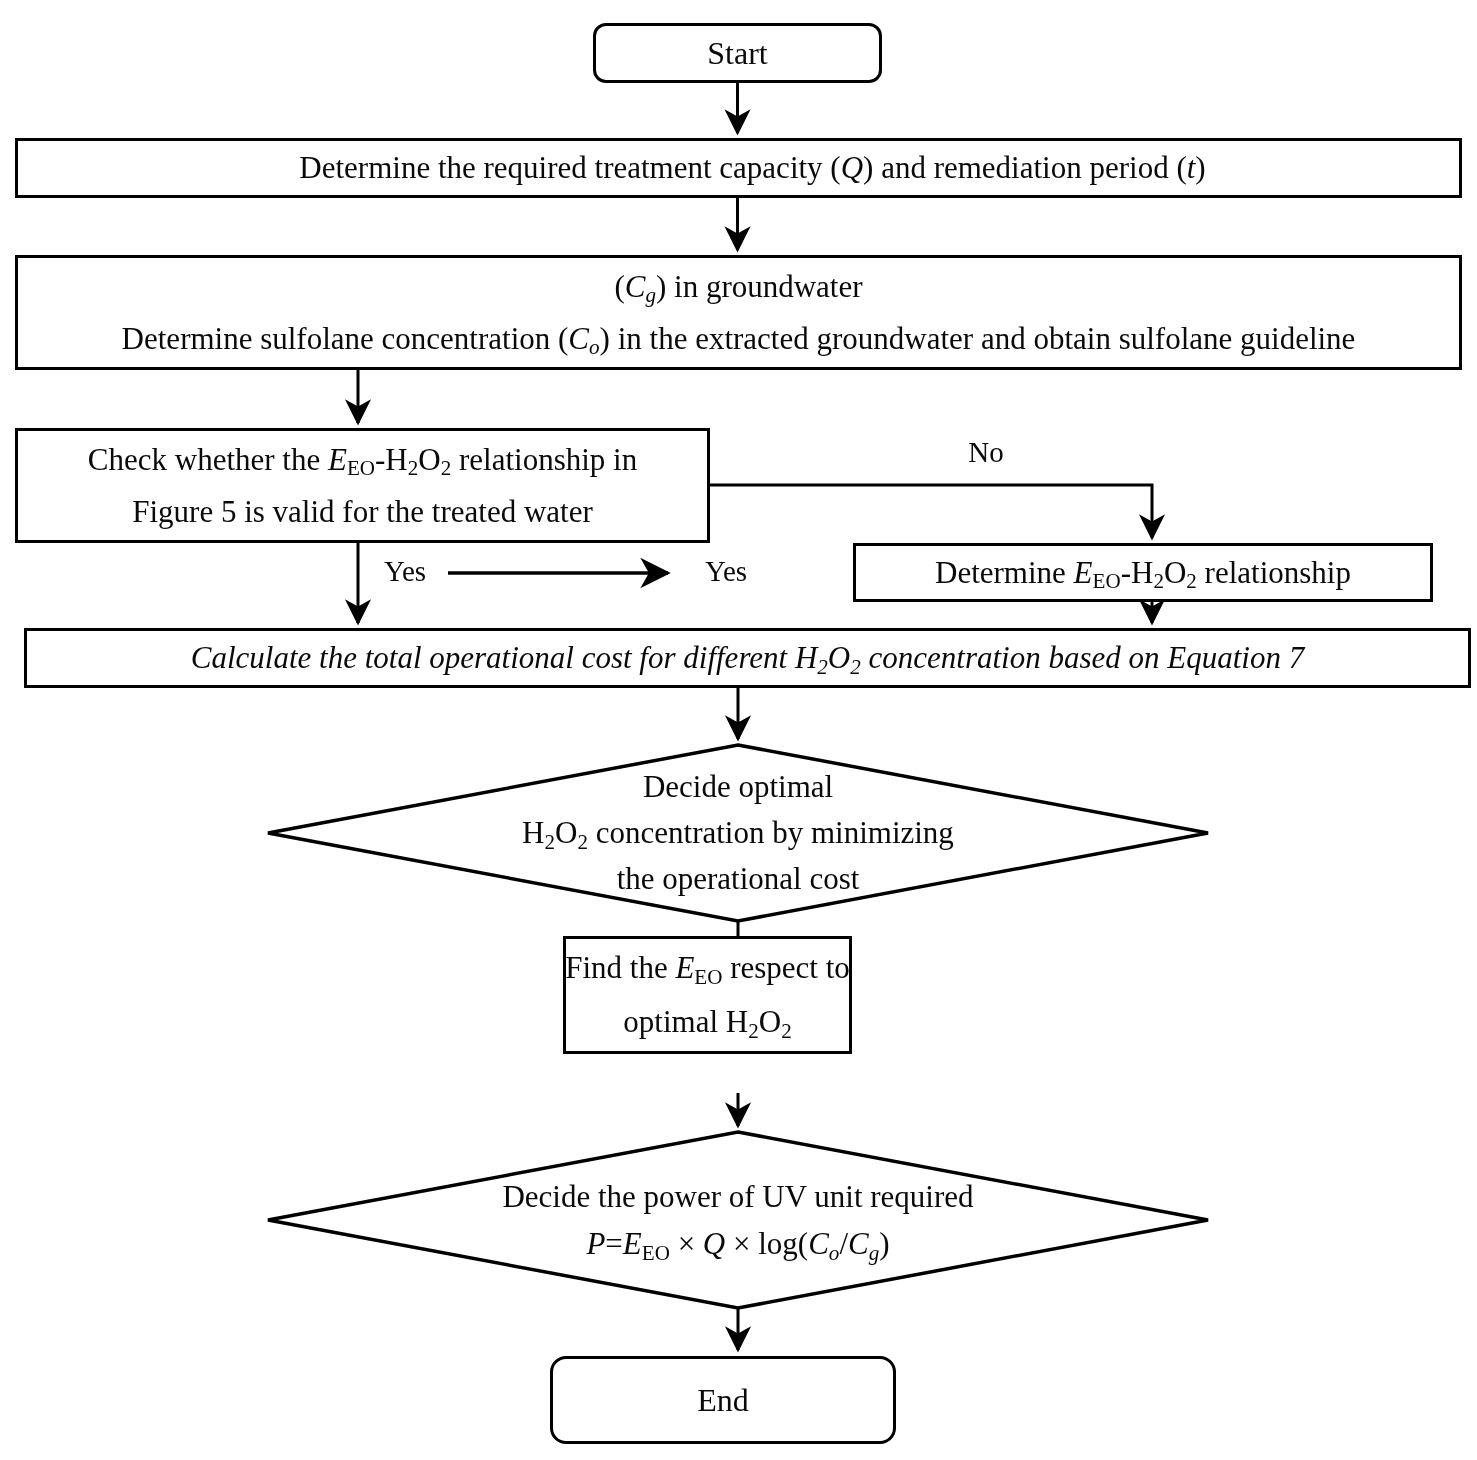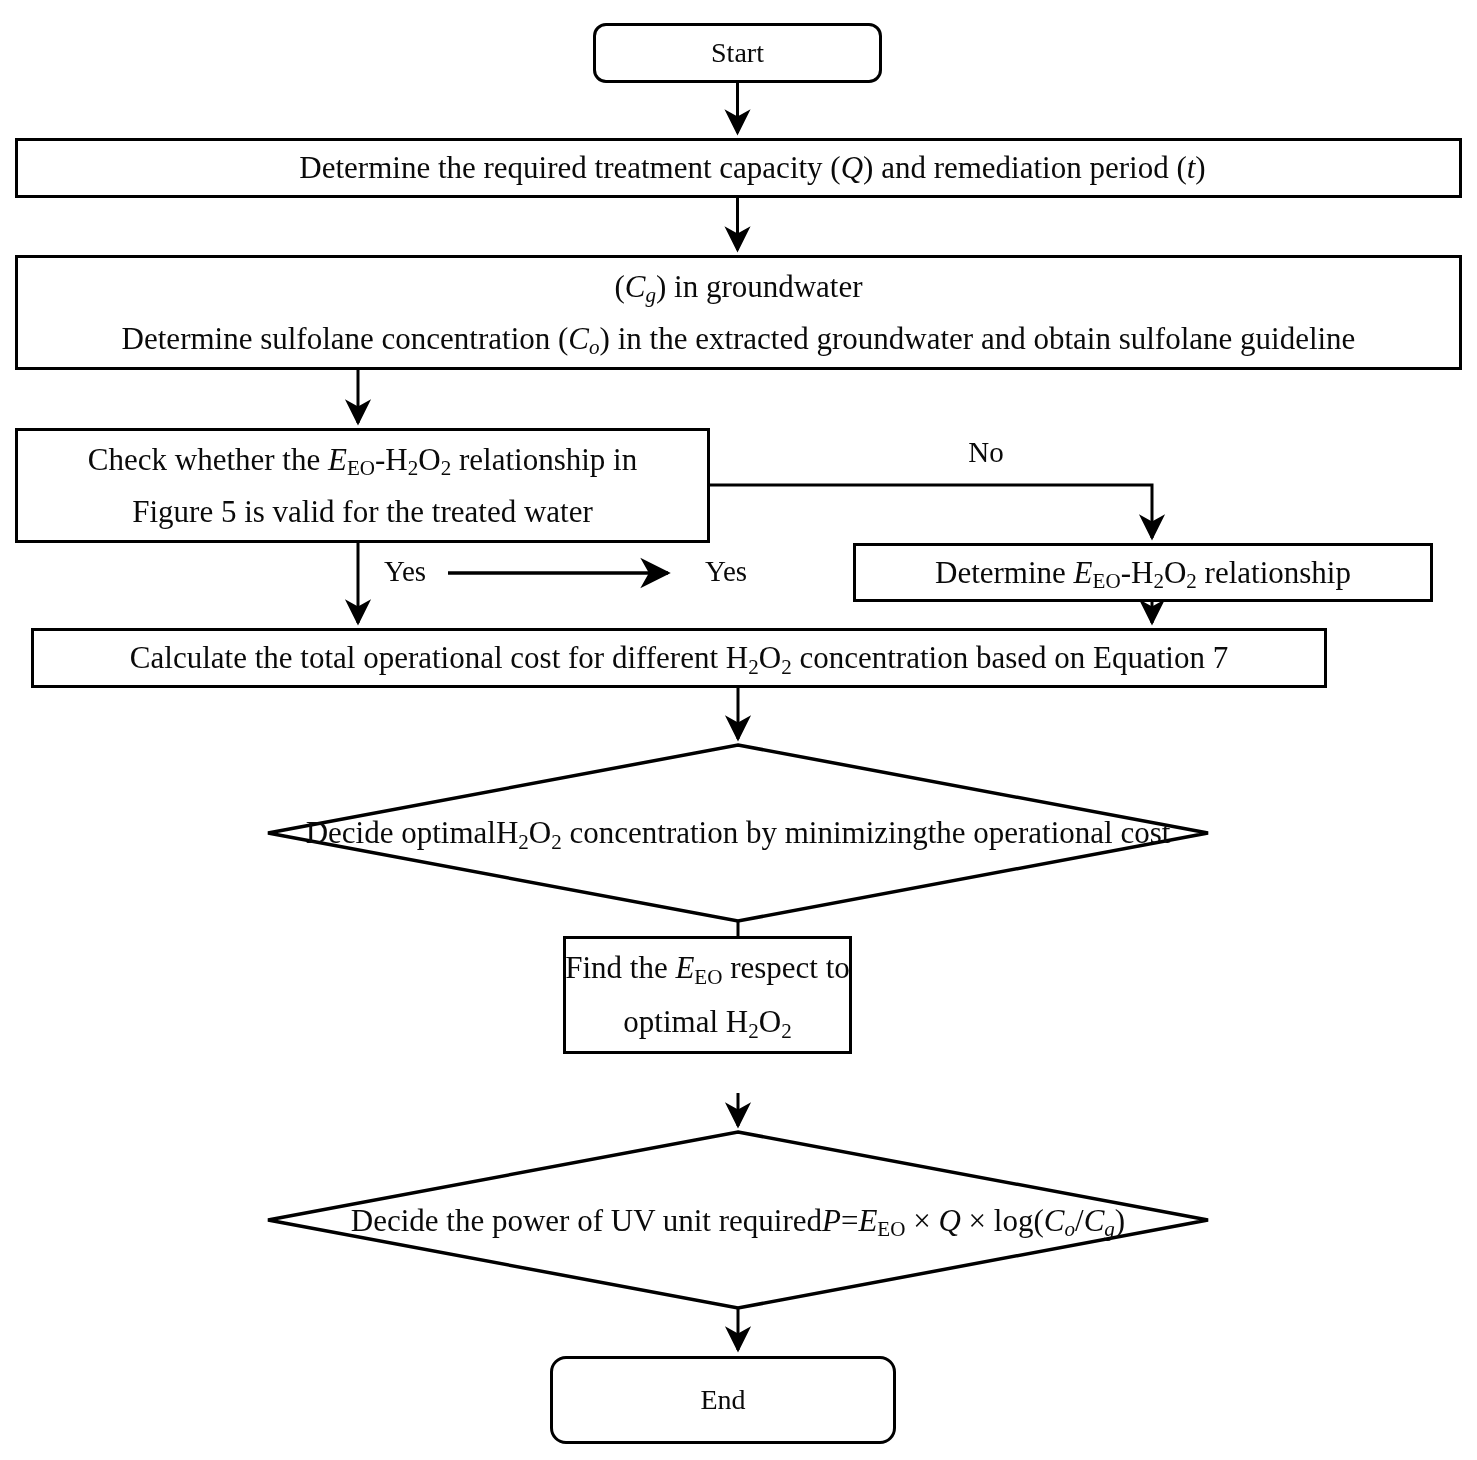--- a/index.html
+++ b/index.html
@@ -6,24 +6,24 @@
   .canvas{
     position:relative;width:1477px;height:1460px;background:#ffffff;
     font-family:"Liberation Serif","DejaVu Serif",serif;color:#0a0a0a;overflow:hidden;
   }
   svg.wires{position:absolute;left:0;top:0;width:1477px;height:1460px;}
   .node{
     position:absolute;background:#ffffff;border:3.5px solid #000;box-sizing:border-box;
     display:flex;flex-direction:column;align-items:center;justify-content:center;
     text-align:center;font-size:31px;line-height:52px;
   }
-  .terminator{border-radius:13px;font-size:28px;}
+  .terminator{border-radius:13px;font-size:32px;}
   .tline{white-space:nowrap;}
   .dtext{
-    position:absolute;display:flex;align-items:center;justify-content:center;
+    position:absolute;display:flex;flex-direction:column;align-items:center;justify-content:center;
     text-align:center;font-size:31px;line-height:46px;background:transparent;
   }
   .elabel{position:absolute;font-size:29px;text-align:center;width:90px;}
   .sub{font-size:68%;position:relative;top:0.27em;line-height:0;}
   .i{font-style:italic;}
 </style>
 </head>
 <body>
 
 <div class="canvas">
@@ -66,21 +66,21 @@
 
   <div class="node" style="left:15px;top:428px;width:695px;height:115px;">
     <div class="tline"><span>Check whether the </span><span class="i">E</span><span class="sub">EO</span><span>-H</span><span class="sub">2</span><span>O</span><span class="sub">2</span><span> relationship in</span></div>
     <div class="tline"><span>Figure 5 is valid for the treated water</span></div>
   </div>
 
   <div class="node" style="left:853px;top:543px;width:580px;height:59px;">
     <div class="tline"><span>Determine </span><span class="i">E</span><span class="sub">EO</span><span>-H</span><span class="sub">2</span><span>O</span><span class="sub">2</span><span> relationship</span></div>
   </div>
 
-  <div class="node" style="left:31px;top:628px;width:1296px;height:60px;">
+  <div class="node" style="left:24px;top:628px;width:1447px;height:60px;font-style:italic;">
     <div class="tline"><span>Calculate the total operational cost for different H</span><span class="sub">2</span><span>O</span><span class="sub">2</span><span> concentration based on Equation 7</span></div>
   </div>
 
   <div class="dtext" style="left:363px;top:763px;width:750px;height:140px;">
     <div class="tline"><span>Decide optimal</span></div>
     <div class="tline"><span>H</span><span class="sub">2</span><span>O</span><span class="sub">2</span><span> concentration by minimizing</span></div>
     <div class="tline"><span>the operational cost</span></div>
   </div>
 
   <div class="node" style="left:563px;top:936px;width:289px;height:118px;line-height:54px;">

